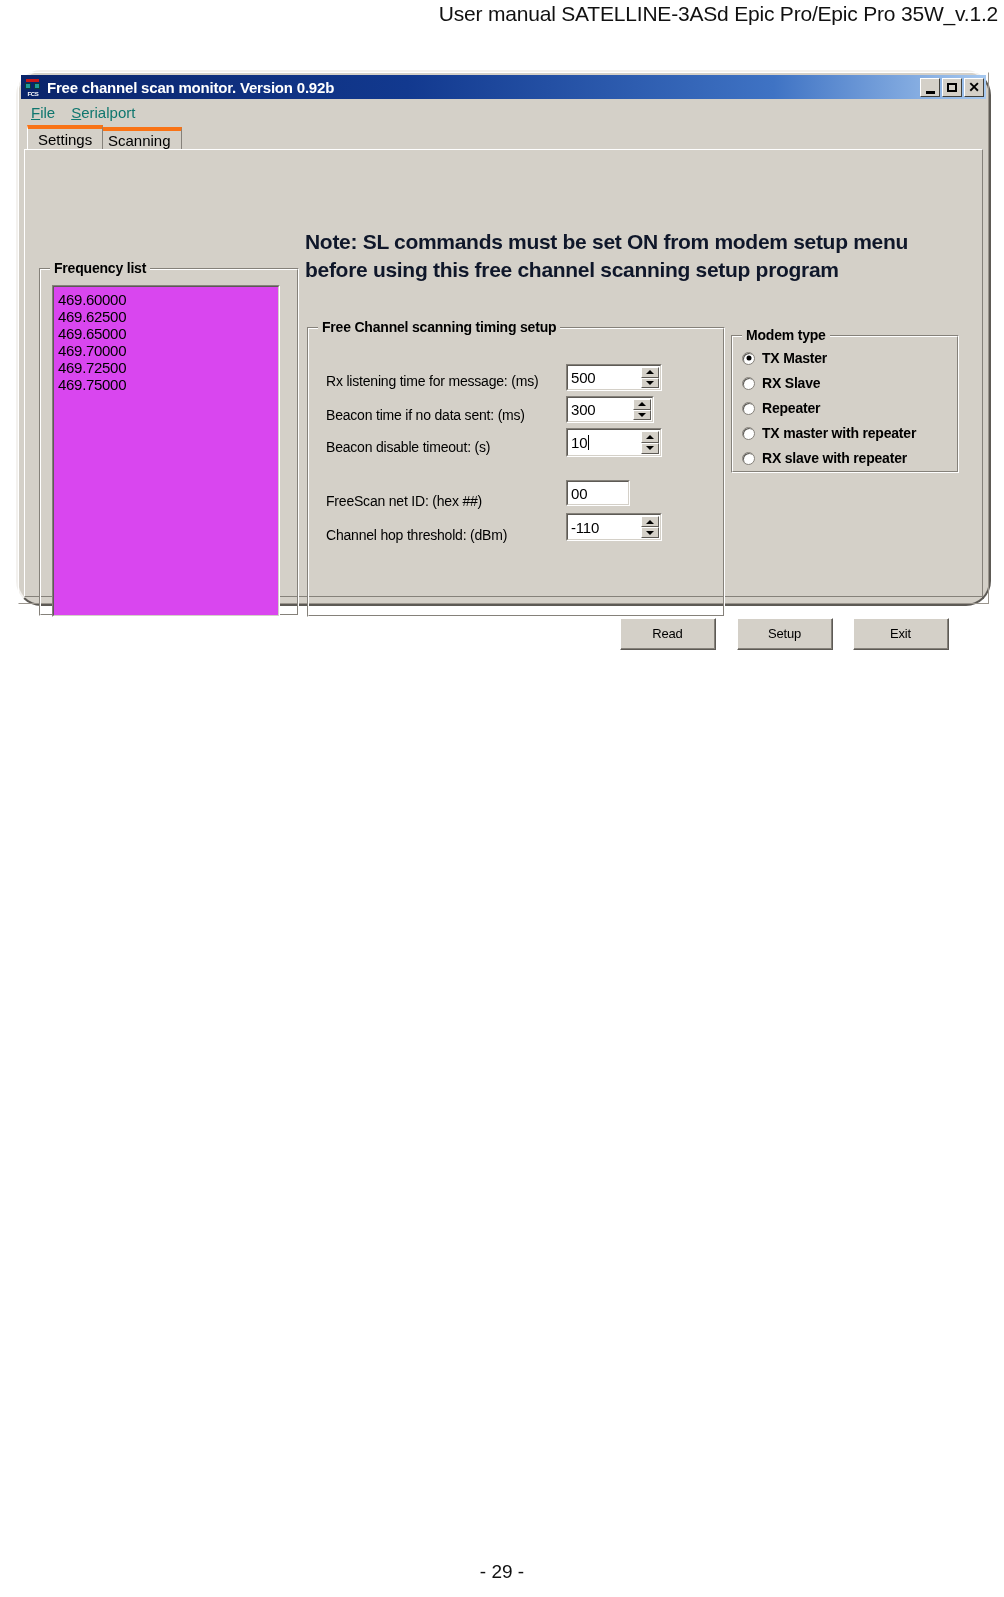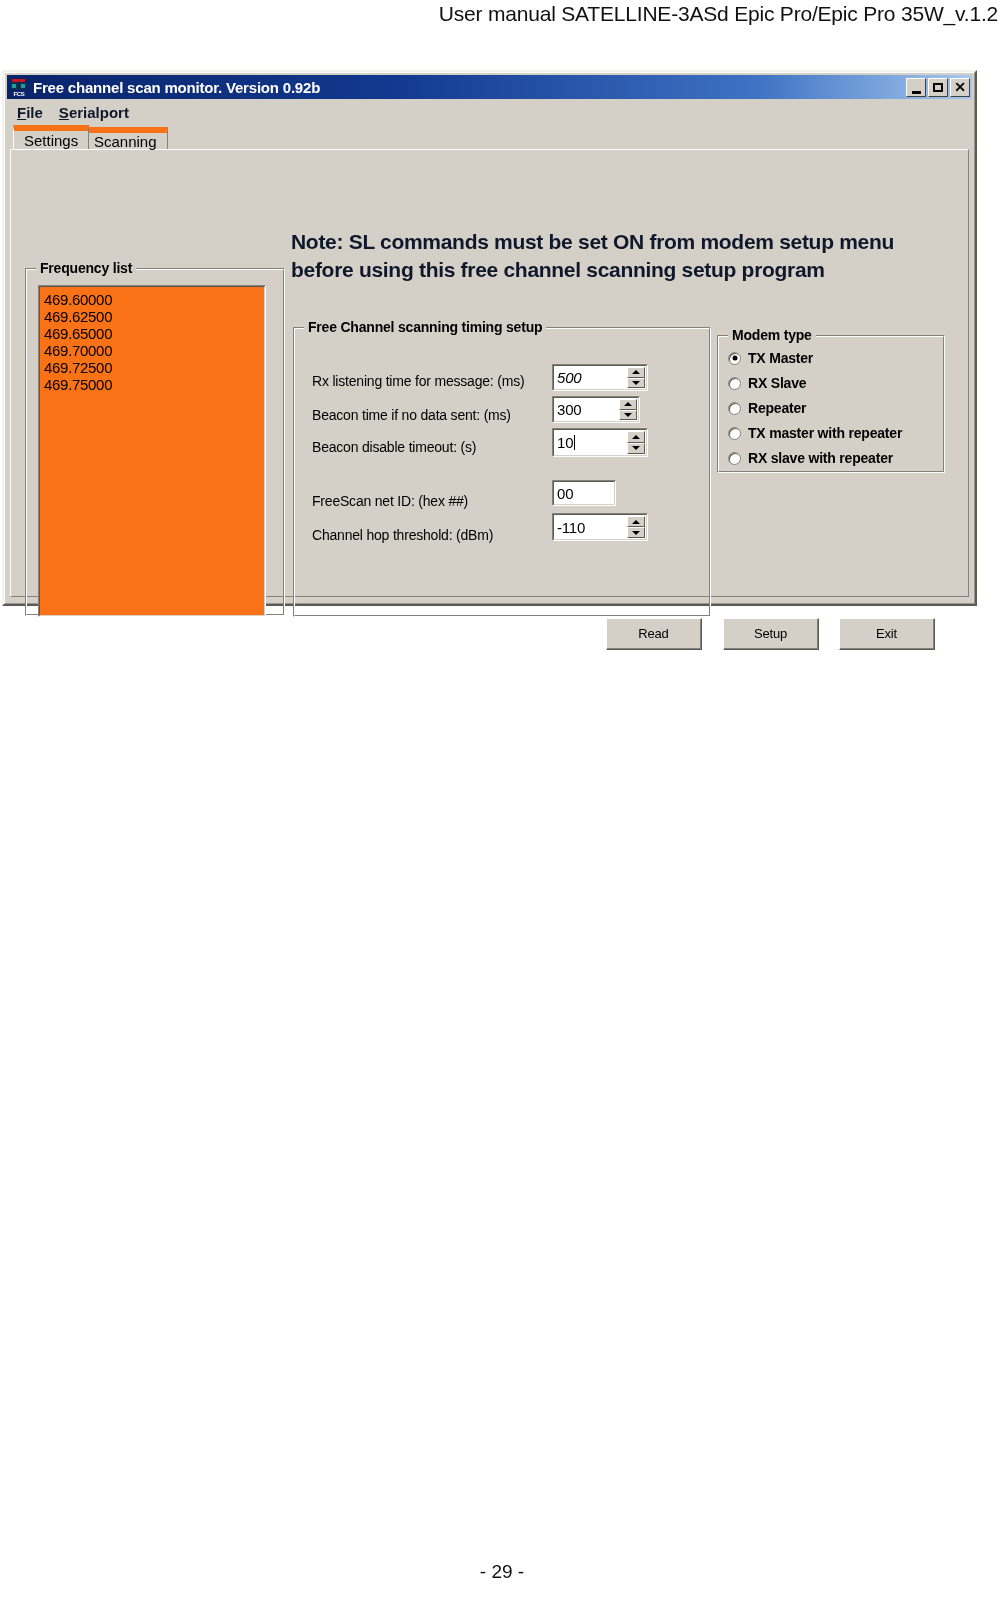--- a/index.html
+++ b/index.html
@@ -33,30 +33,31 @@
     width: 1004px;
     text-align: center;
     font-size: 19px;
     color: #111;
     margin-top: 47px;
   }
 
   
   .window {
     position: absolute;
-    left: 2px;
+    left: 16px;
     top: 70px;
     width: 975px;
     height: 536px;
     background: #d4d0c8;
     border-top: 2px solid #f3f1ee;
     border-left: 2px solid #f3f1ee;
     border-right: 2px solid #5d5a55;
     border-bottom: 2px solid #5d5a55;
     box-sizing: border-box;
+    border-radius: 25px;
   }
   .window-inner {
     position: absolute;
     inset: 0;
     border-top: 1px solid #ffffff;
     border-left: 1px solid #ffffff;
     border-right: 1px solid #9a958d;
     border-bottom: 1px solid #9a958d;
     box-sizing: border-box;
   }
@@ -164,40 +165,39 @@
     right: 4px;
     height: 22px;
     display: flex;
     align-items: center;
     gap: 16px;
     padding-left: 8px;
     box-sizing: border-box;
   }
   .menu-item {
     font-size: 15px;
-    color: #0f172a;
-    white-space: nowrap;
-    font-weight: bold;
+    color: #0f766e;
+    white-space: nowrap;
   }
   .menu-item .u { text-decoration: underline; }
 
   
   .tabstrip {
     position: absolute;
     left: 8px;
     top: 52px;
     right: 8px;
     height: 24px;
   }
   .tab {
     position: absolute;
     top: 0;
     height: 24px;
     background: #d4d0c8;
-    border-top: 6px solid #f97316;
+    border-top: 4px solid #f97316;
     border-left: 1px solid #ffffff;
     border-right: 1px solid #85817a;
     display: flex;
     align-items: center;
     justify-content: center;
     padding: 0 10px;
     font-size: 15px;
     color: #000;
     box-sizing: border-box;
     white-space: nowrap;
@@ -269,21 +269,21 @@
   #timing-group { left: 282px; top: 177px; width: 418px; height: 290px; }
   #modem-group { left: 706px; top: 185px; width: 228px; height: 138px; }
 
   
   .listbox {
     position: absolute;
     left: 12px;
     top: 16px;
     width: 228px;
     height: 332px;
-    background: #f97316;
+    background: #d946ef;
     border-top: 1px solid #85817a;
     border-left: 1px solid #85817a;
     border-right: 1px solid #ffffff;
     border-bottom: 1px solid #ffffff;
     box-sizing: border-box;
     overflow: hidden;
   }
   .listbox-inner {
     position: absolute;
     inset: 0;
@@ -504,21 +504,21 @@
         </div>
       </div>
 
       <div class="groupbox" id="timing-group">
         <div class="gb-inner"></div>
         <div class="gb-title">Free Channel scanning timing setup</div>
 
         <div class="field-row" style="left:18px; top:45px;">
           <span class="field-label">Rx listening time for message: (ms)</span>
         </div>
-        <div class="textfield" style="left:258px; top:36px; width:96px; height:27px;font-style:italic;">
+        <div class="textfield" style="left:258px; top:36px; width:96px; height:27px;">
           <div class="textfield-inner">500</div>
           <div class="spinner">
             <div class="spin-btn up">
                 <span class="arr"></span>
               </div>
             <div class="spin-btn down">
                 <span class="arr"></span>
               </div>
           </div>
         </div>

